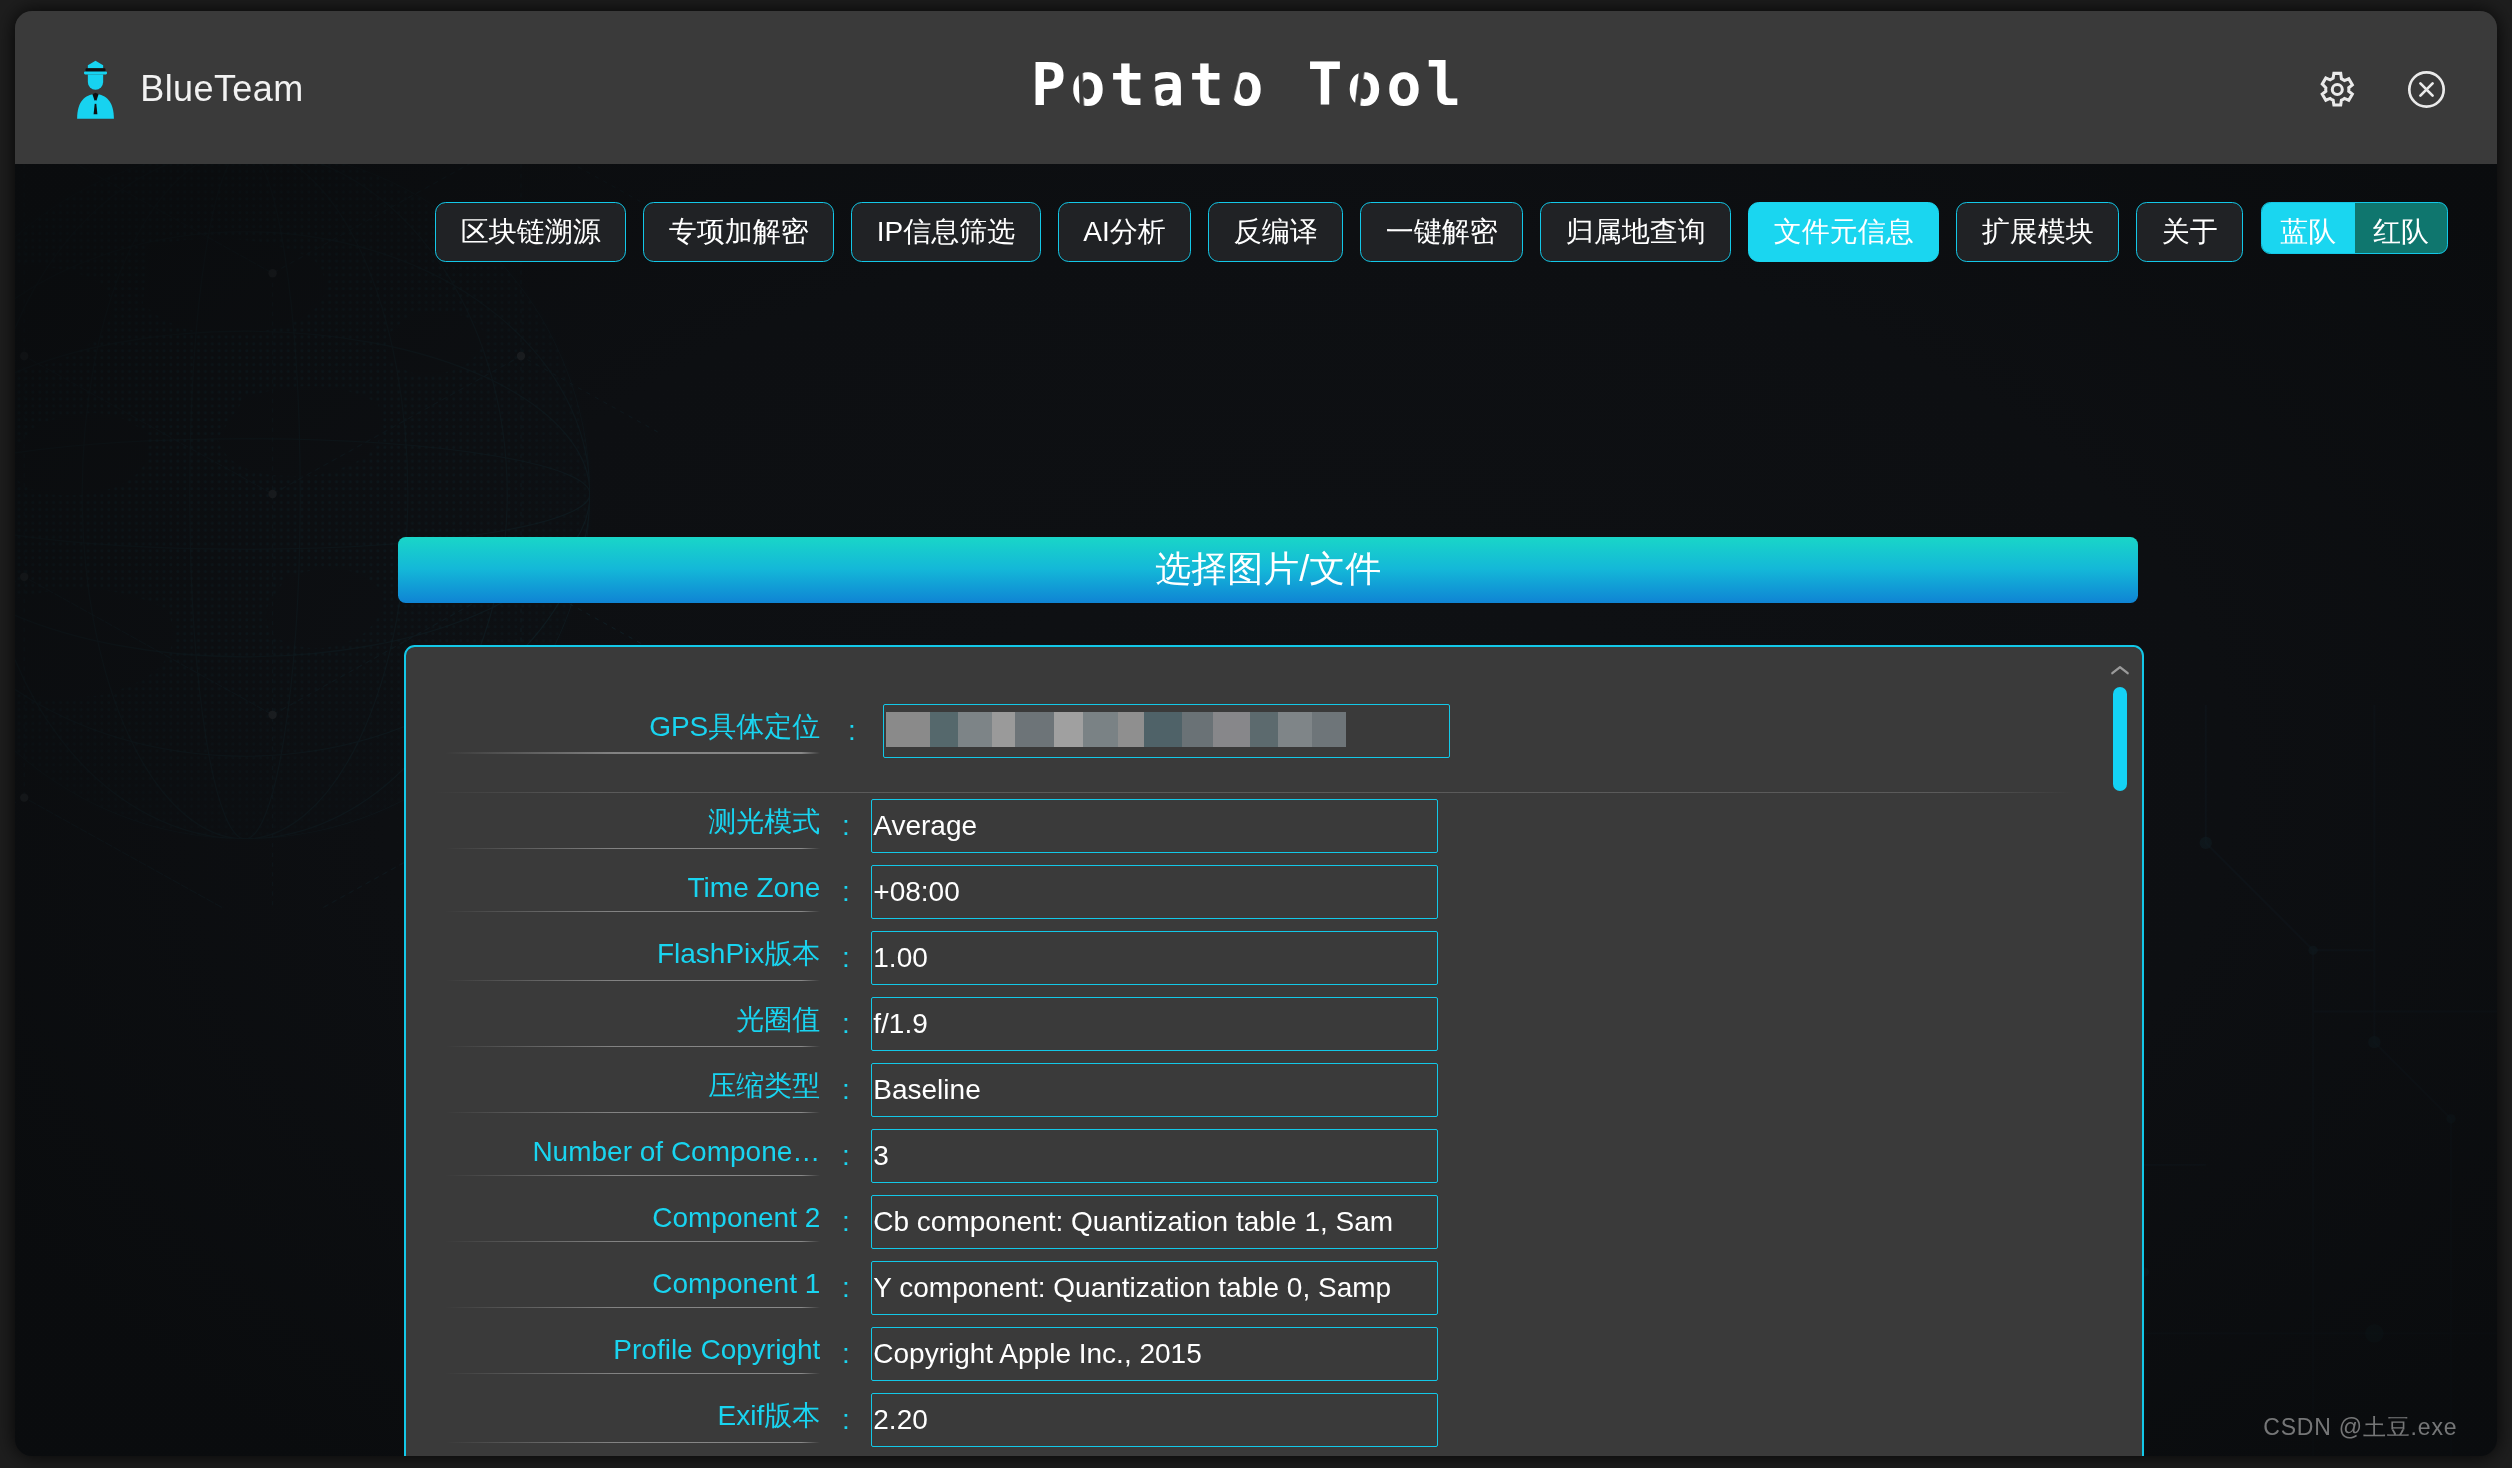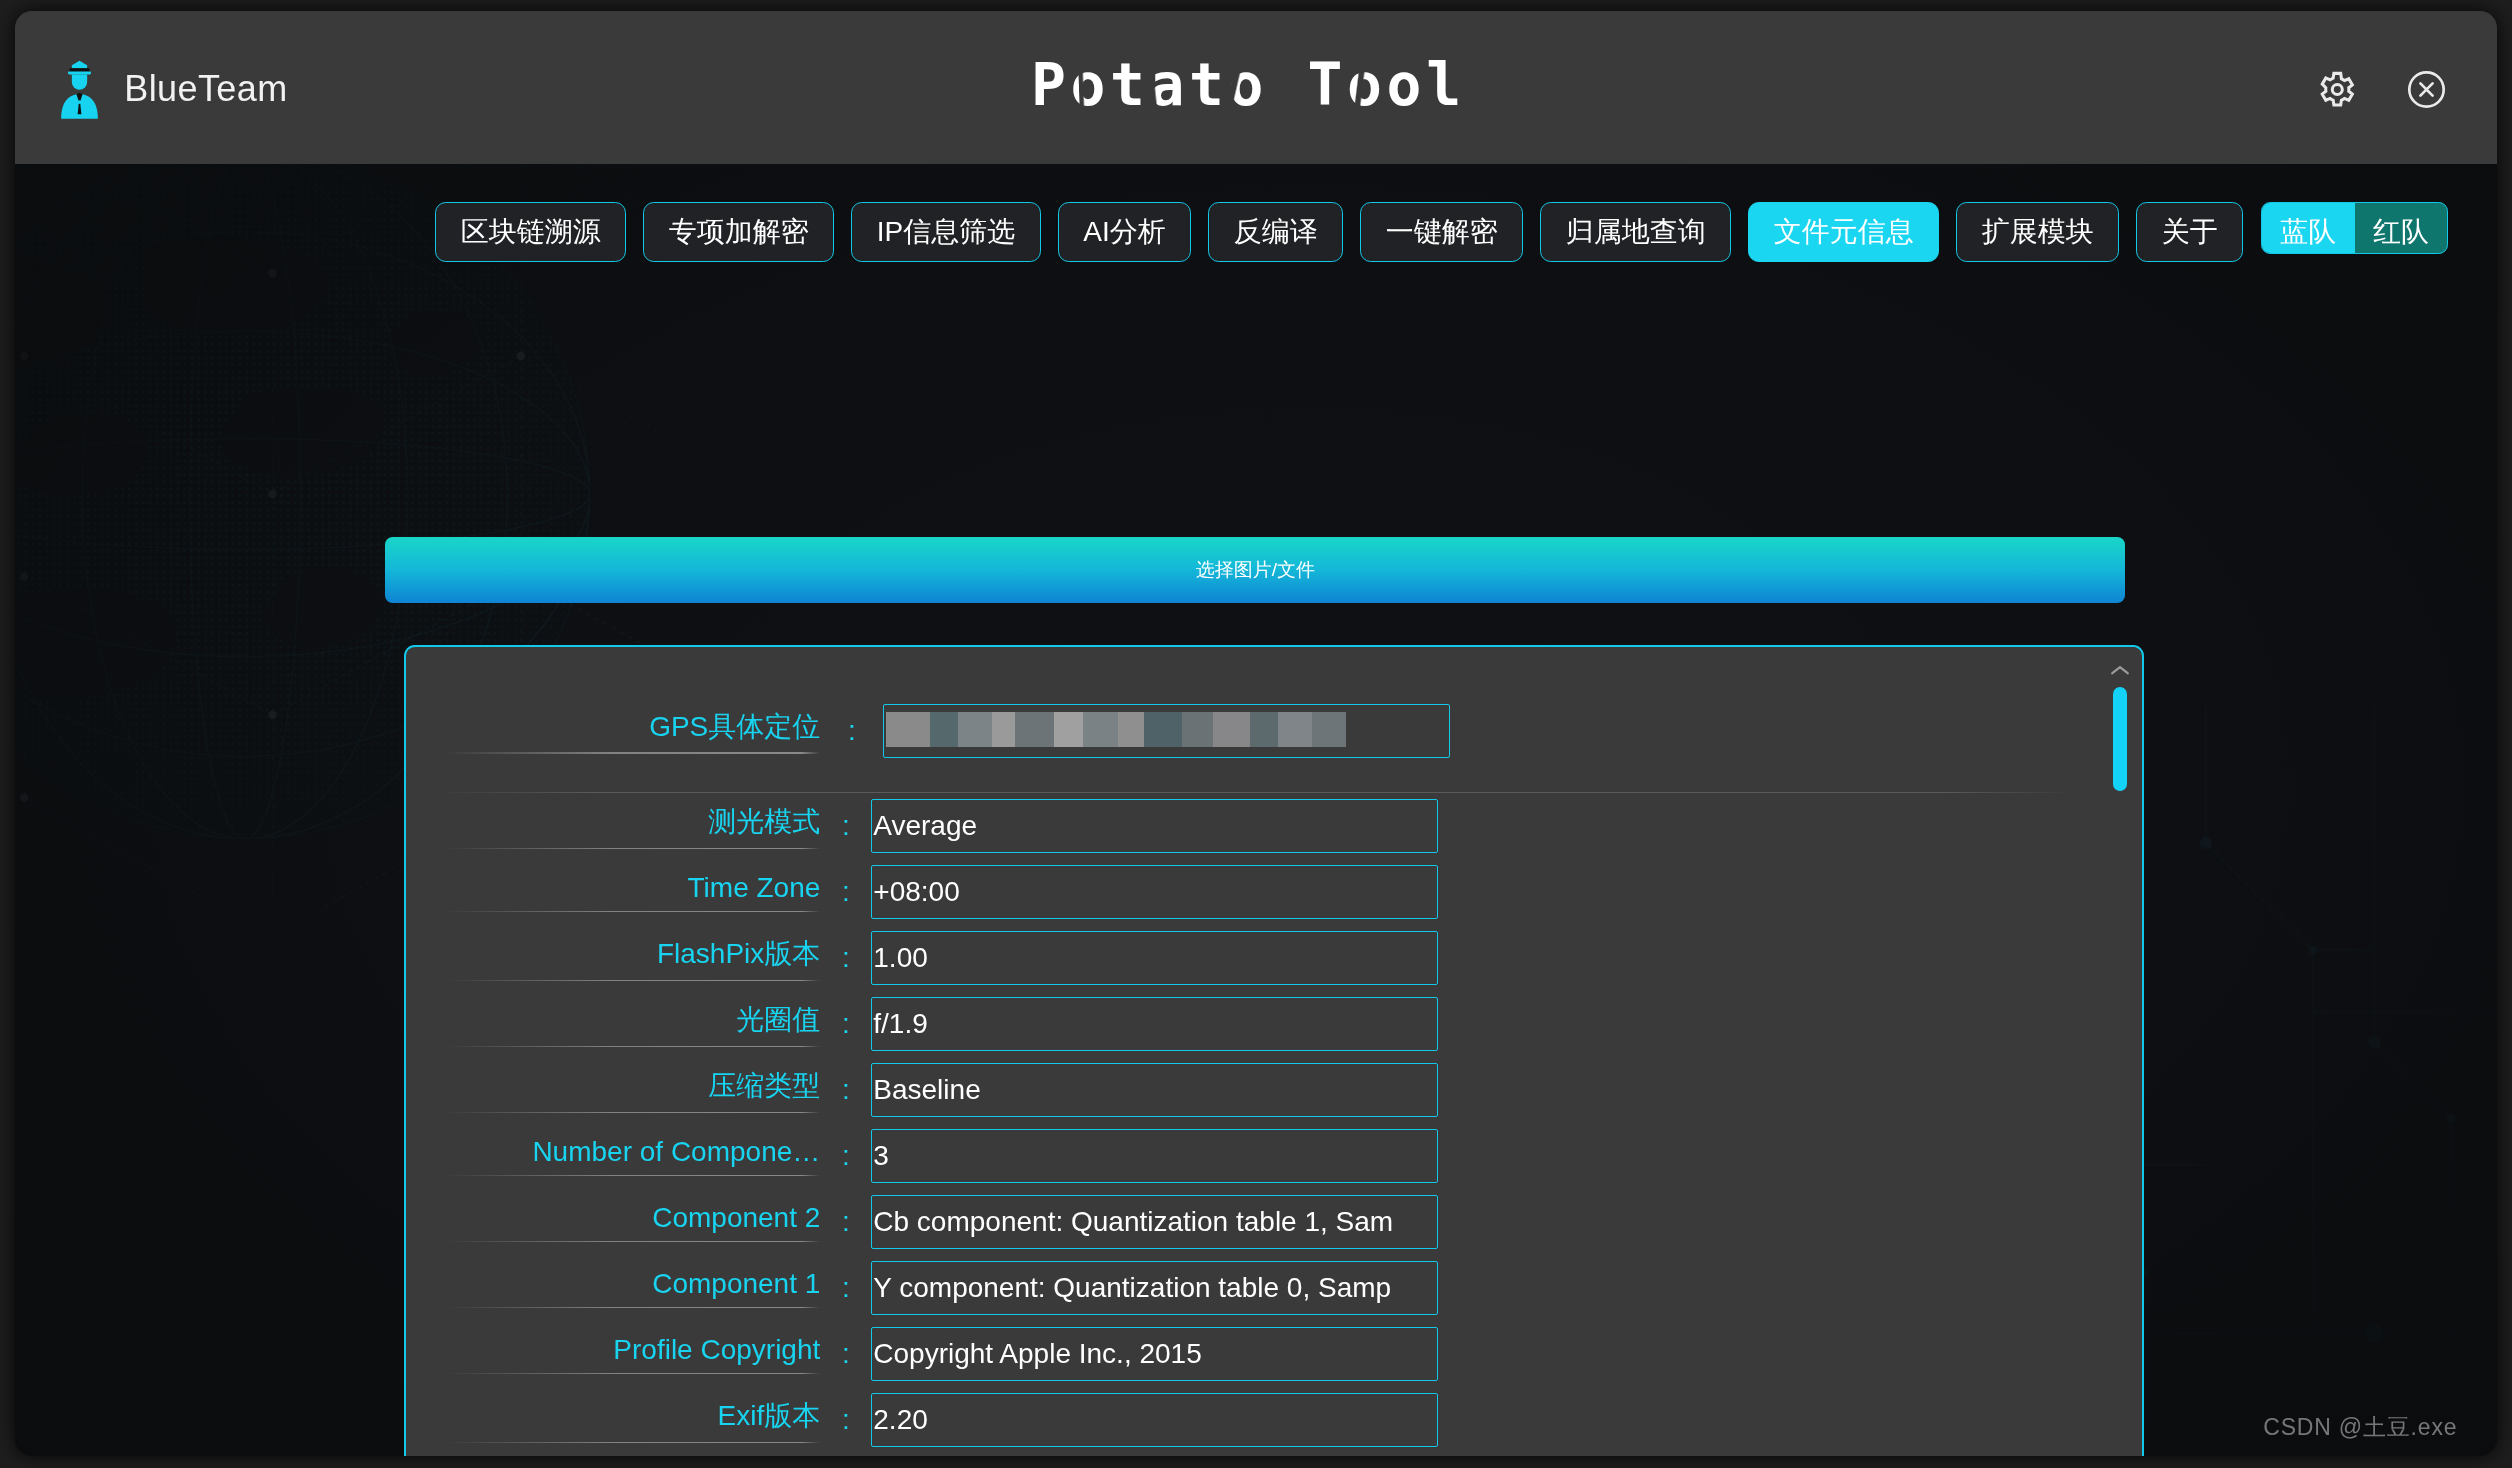--- a/index.html
+++ b/index.html
@@ -37,21 +37,21 @@
     position: absolute;
     left: 0; top: 0;
     width: 100%;
     height: 153px;
     background: #3a3a3a;
     z-index: 40;
   }
 
   .brand {
     position: absolute;
-    left: 40px;
+    left: 56px;
     top: 48px;
     display: flex;
     align-items: center;
     gap: 20px;
   }
   .brand-icon { width: 49px; height: 60px; display:block; }
   .brand-text {
     color: #f2f2f2;
     font-size: 36px;
     letter-spacing: 0.4px;
@@ -181,29 +181,29 @@
     font-size: 28px;
     color: #ffffff;
     cursor: pointer;
     white-space: nowrap;
   }
   .team-opt.active { background: #1ad6f0; color: #ffffff; }
 
   
   .select-btn {
     position: absolute;
-    left: 370px;
+    left: 383px;
     top: 373px;
     width: 1740px;
     height: 66px;
     border: none;
     border-radius: 7.7px;
     background: linear-gradient(180deg, #19d6c8 0%, #14b8d8 48%, #0f84d4 100%);
     color: #ffffff;
-    font-size: 19px;
+    font-size: 36px;
     font-family: "Liberation Sans", sans-serif;
     cursor: pointer;
     z-index: 20;
   }
 
   
   .meta-panel {
     position: absolute;
     left: 389px;
     top: 481px;

